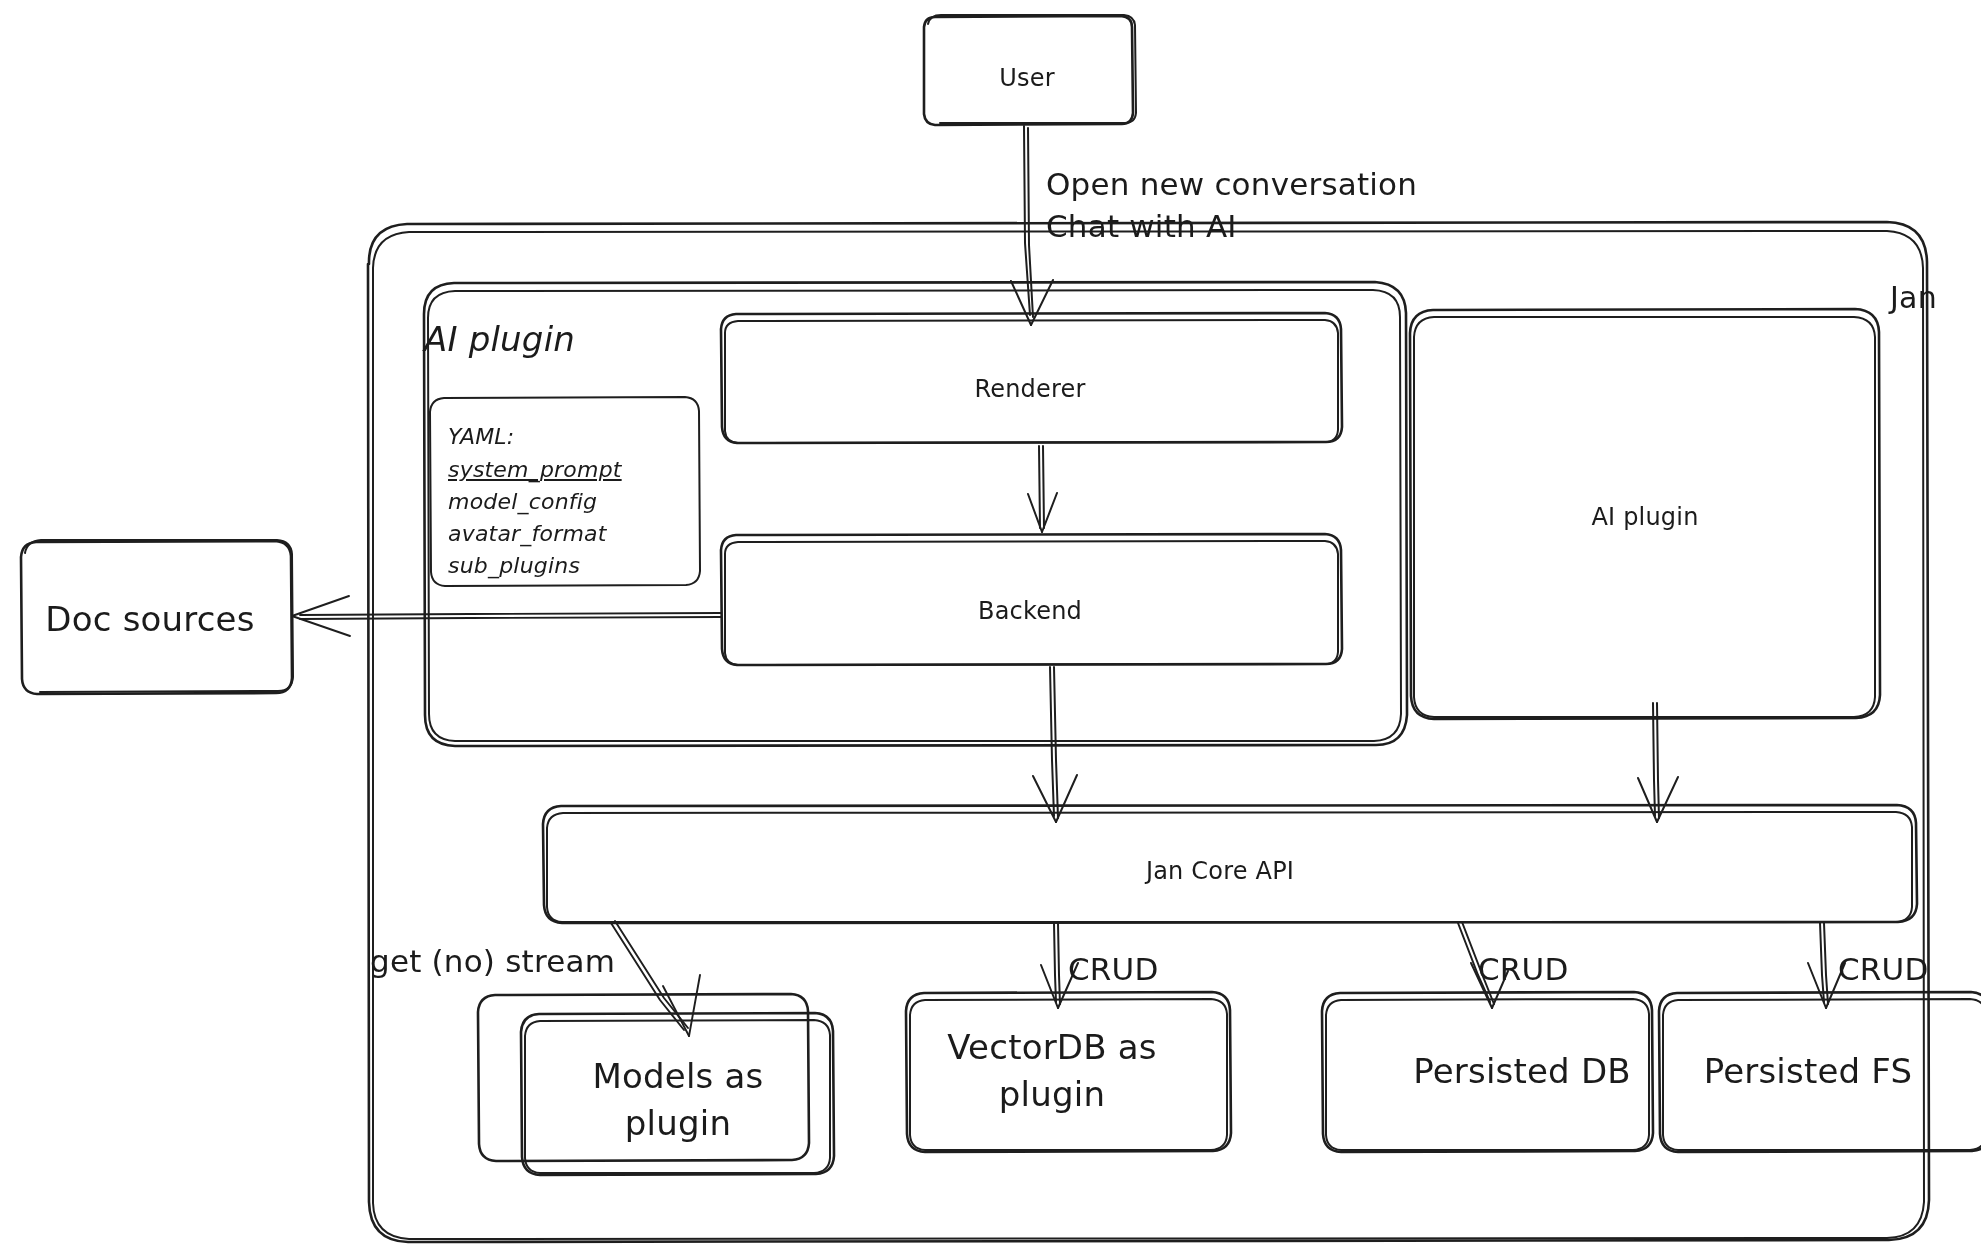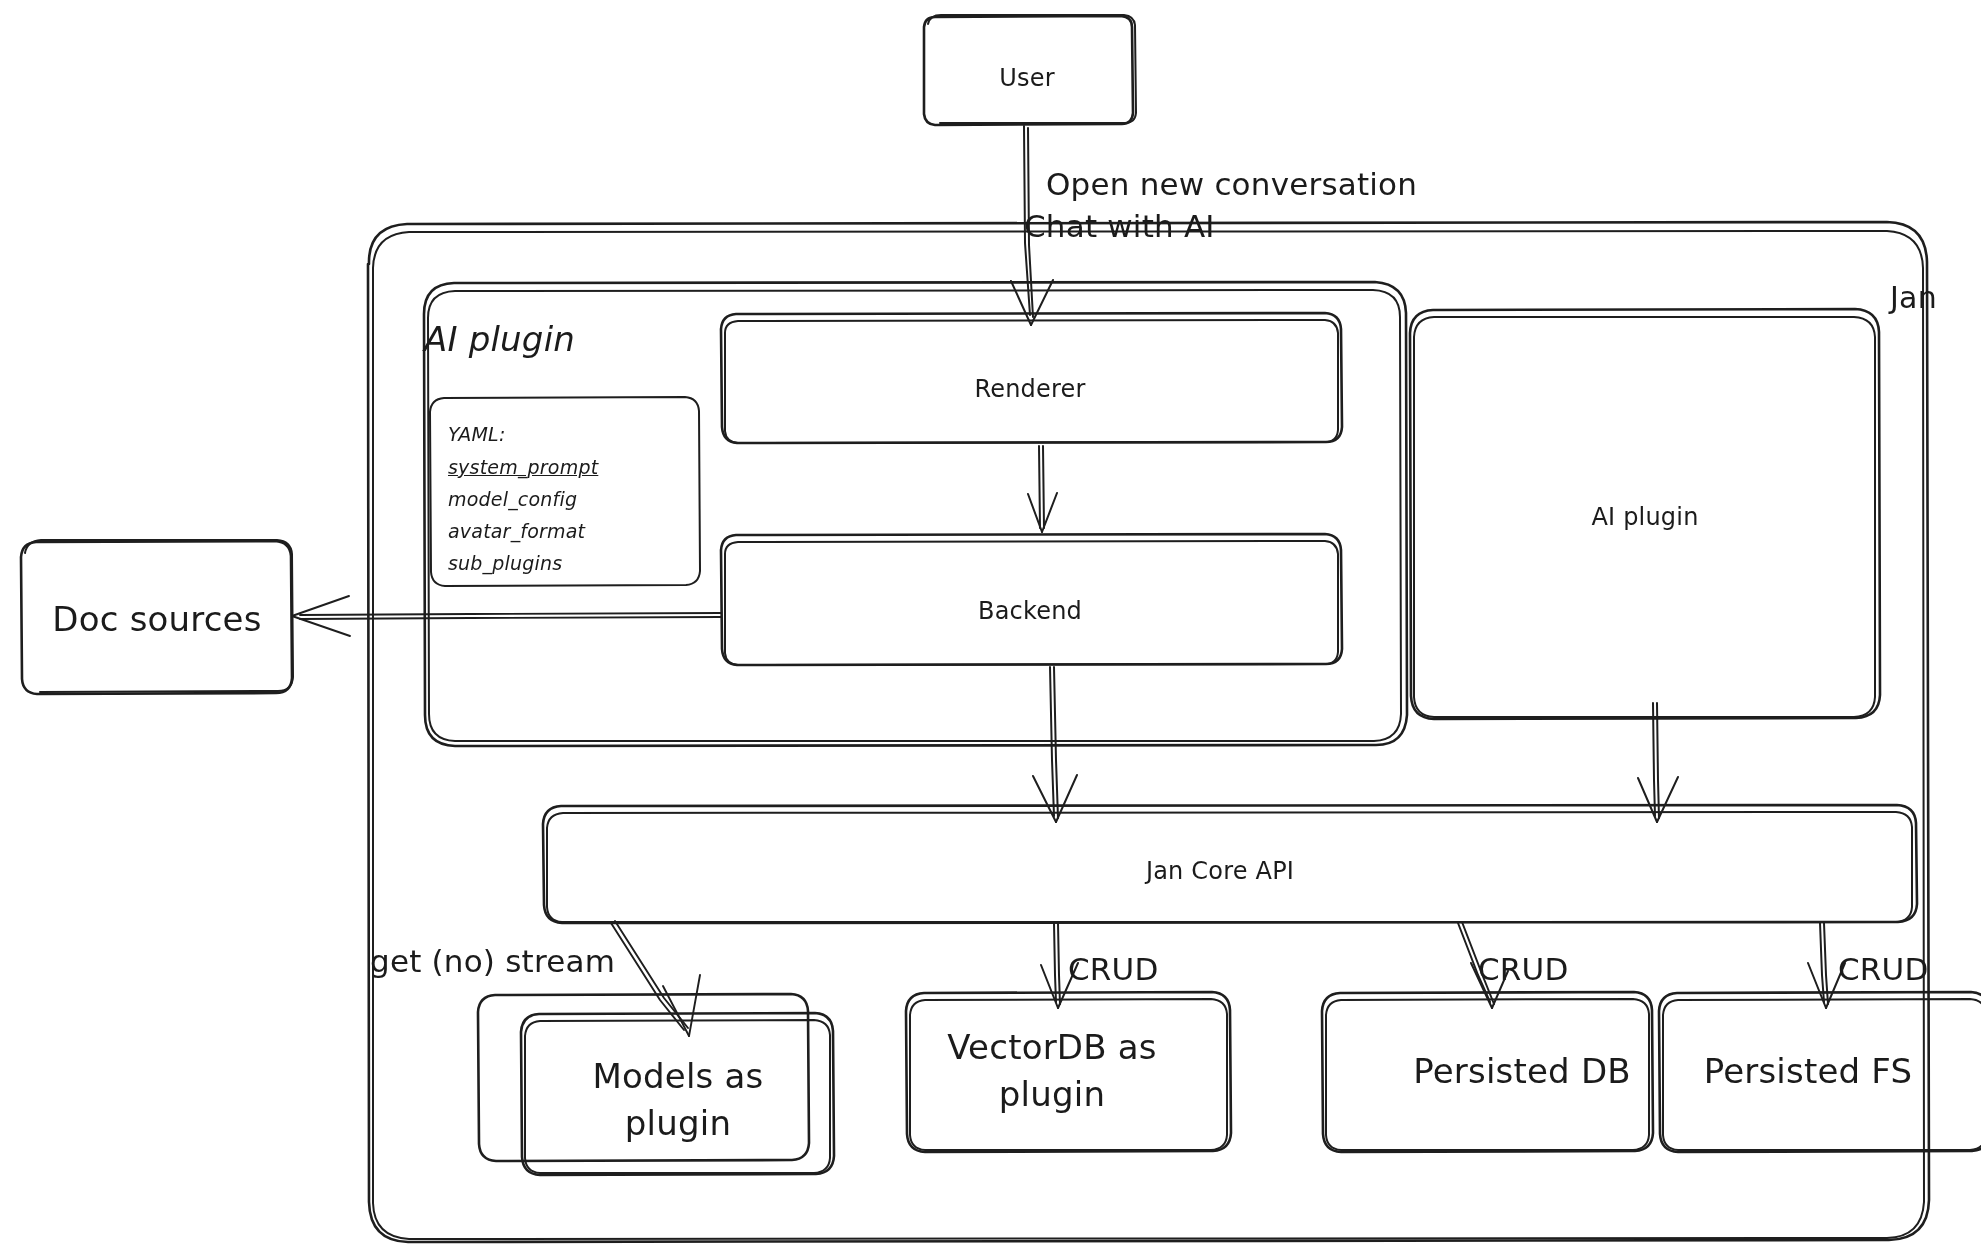--- a/index.html
+++ b/index.html
@@ -37,21 +37,21 @@
     transform: translate(-50%, -50%);
   }
   .lbl.left {
     text-align: left;
   }
 
   .t-node      { font-size: 24px; }
   .t-node-sm   { font-size: 34px; }
   .t-group     { font-size: 34px; font-style: italic; }
   .t-edge      { font-size: 31px; }
-  .t-yaml      { font-size: 19px; font-style: italic; }
+  .t-yaml      { font-size: 22px; font-style: italic; }
   .t-corner    { font-size: 30px; }
 </style>
 </head>
 <body>
 
 <svg id="canvas" viewBox="0 0 1981 1246" xmlns="http://www.w3.org/2000/svg">
   <defs>
     <style>
       .s  { fill:none; stroke:#1e1e1e; stroke-width:2.6; stroke-linecap:round; stroke-linejoin:round; }
       .s2 { fill:none; stroke:#1e1e1e; stroke-width:2.0; stroke-linecap:round; stroke-linejoin:round; }
@@ -190,29 +190,29 @@
   </g>
 </svg>
 
 <div class="lbl center t-node" style="left:1027px; top:79px;">User</div>
 
 <div class="lbl left t-corner" style="left:1890px; top:281px;">Jan</div>
 
 <div class="lbl left t-group" style="left:424px; top:320px;">AI plugin</div>
 
 <div class="lbl left t-edge" style="left:1046px; top:167px;">Open new conversation</div>
-<div class="lbl left t-edge" style="left:1024px; top:209px;">Chat with AI</div>
+<div class="lbl left t-edge" style="left:1046px; top:209px;">Chat with AI</div>
 
 <div class="lbl center t-node" style="left:1030px; top:390px;">Renderer</div>
 
 <div class="lbl center t-node" style="left:1030px; top:612px;">Backend</div>
 
 <div class="lbl center t-node" style="left:1645px; top:518px;">AI plugin</div>
 
-<div class="lbl center t-node-sm" style="left:157px; top:620px;">Doc sources</div>
+<div class="lbl center t-node-sm" style="left:150px; top:620px;">Doc sources</div>
 
 <div class="lbl left t-yaml" style="left:448px; top:424px;">YAML:</div>
 <div class="lbl left t-yaml" style="left:448px; top:457px;text-decoration:underline;">system_prompt</div>
 <div class="lbl left t-yaml" style="left:448px; top:489px;">model_config</div>
 <div class="lbl left t-yaml" style="left:448px; top:521px;font-style:italic;">avatar_format</div>
 <div class="lbl left t-yaml" style="left:448px; top:553px;">sub_plugins</div>
 
 <div class="lbl center t-node" style="left:1220px; top:872px;">Jan Core API</div>
 
 <div class="lbl left t-edge" style="left:370px; top:944px;">get (no) stream</div>

